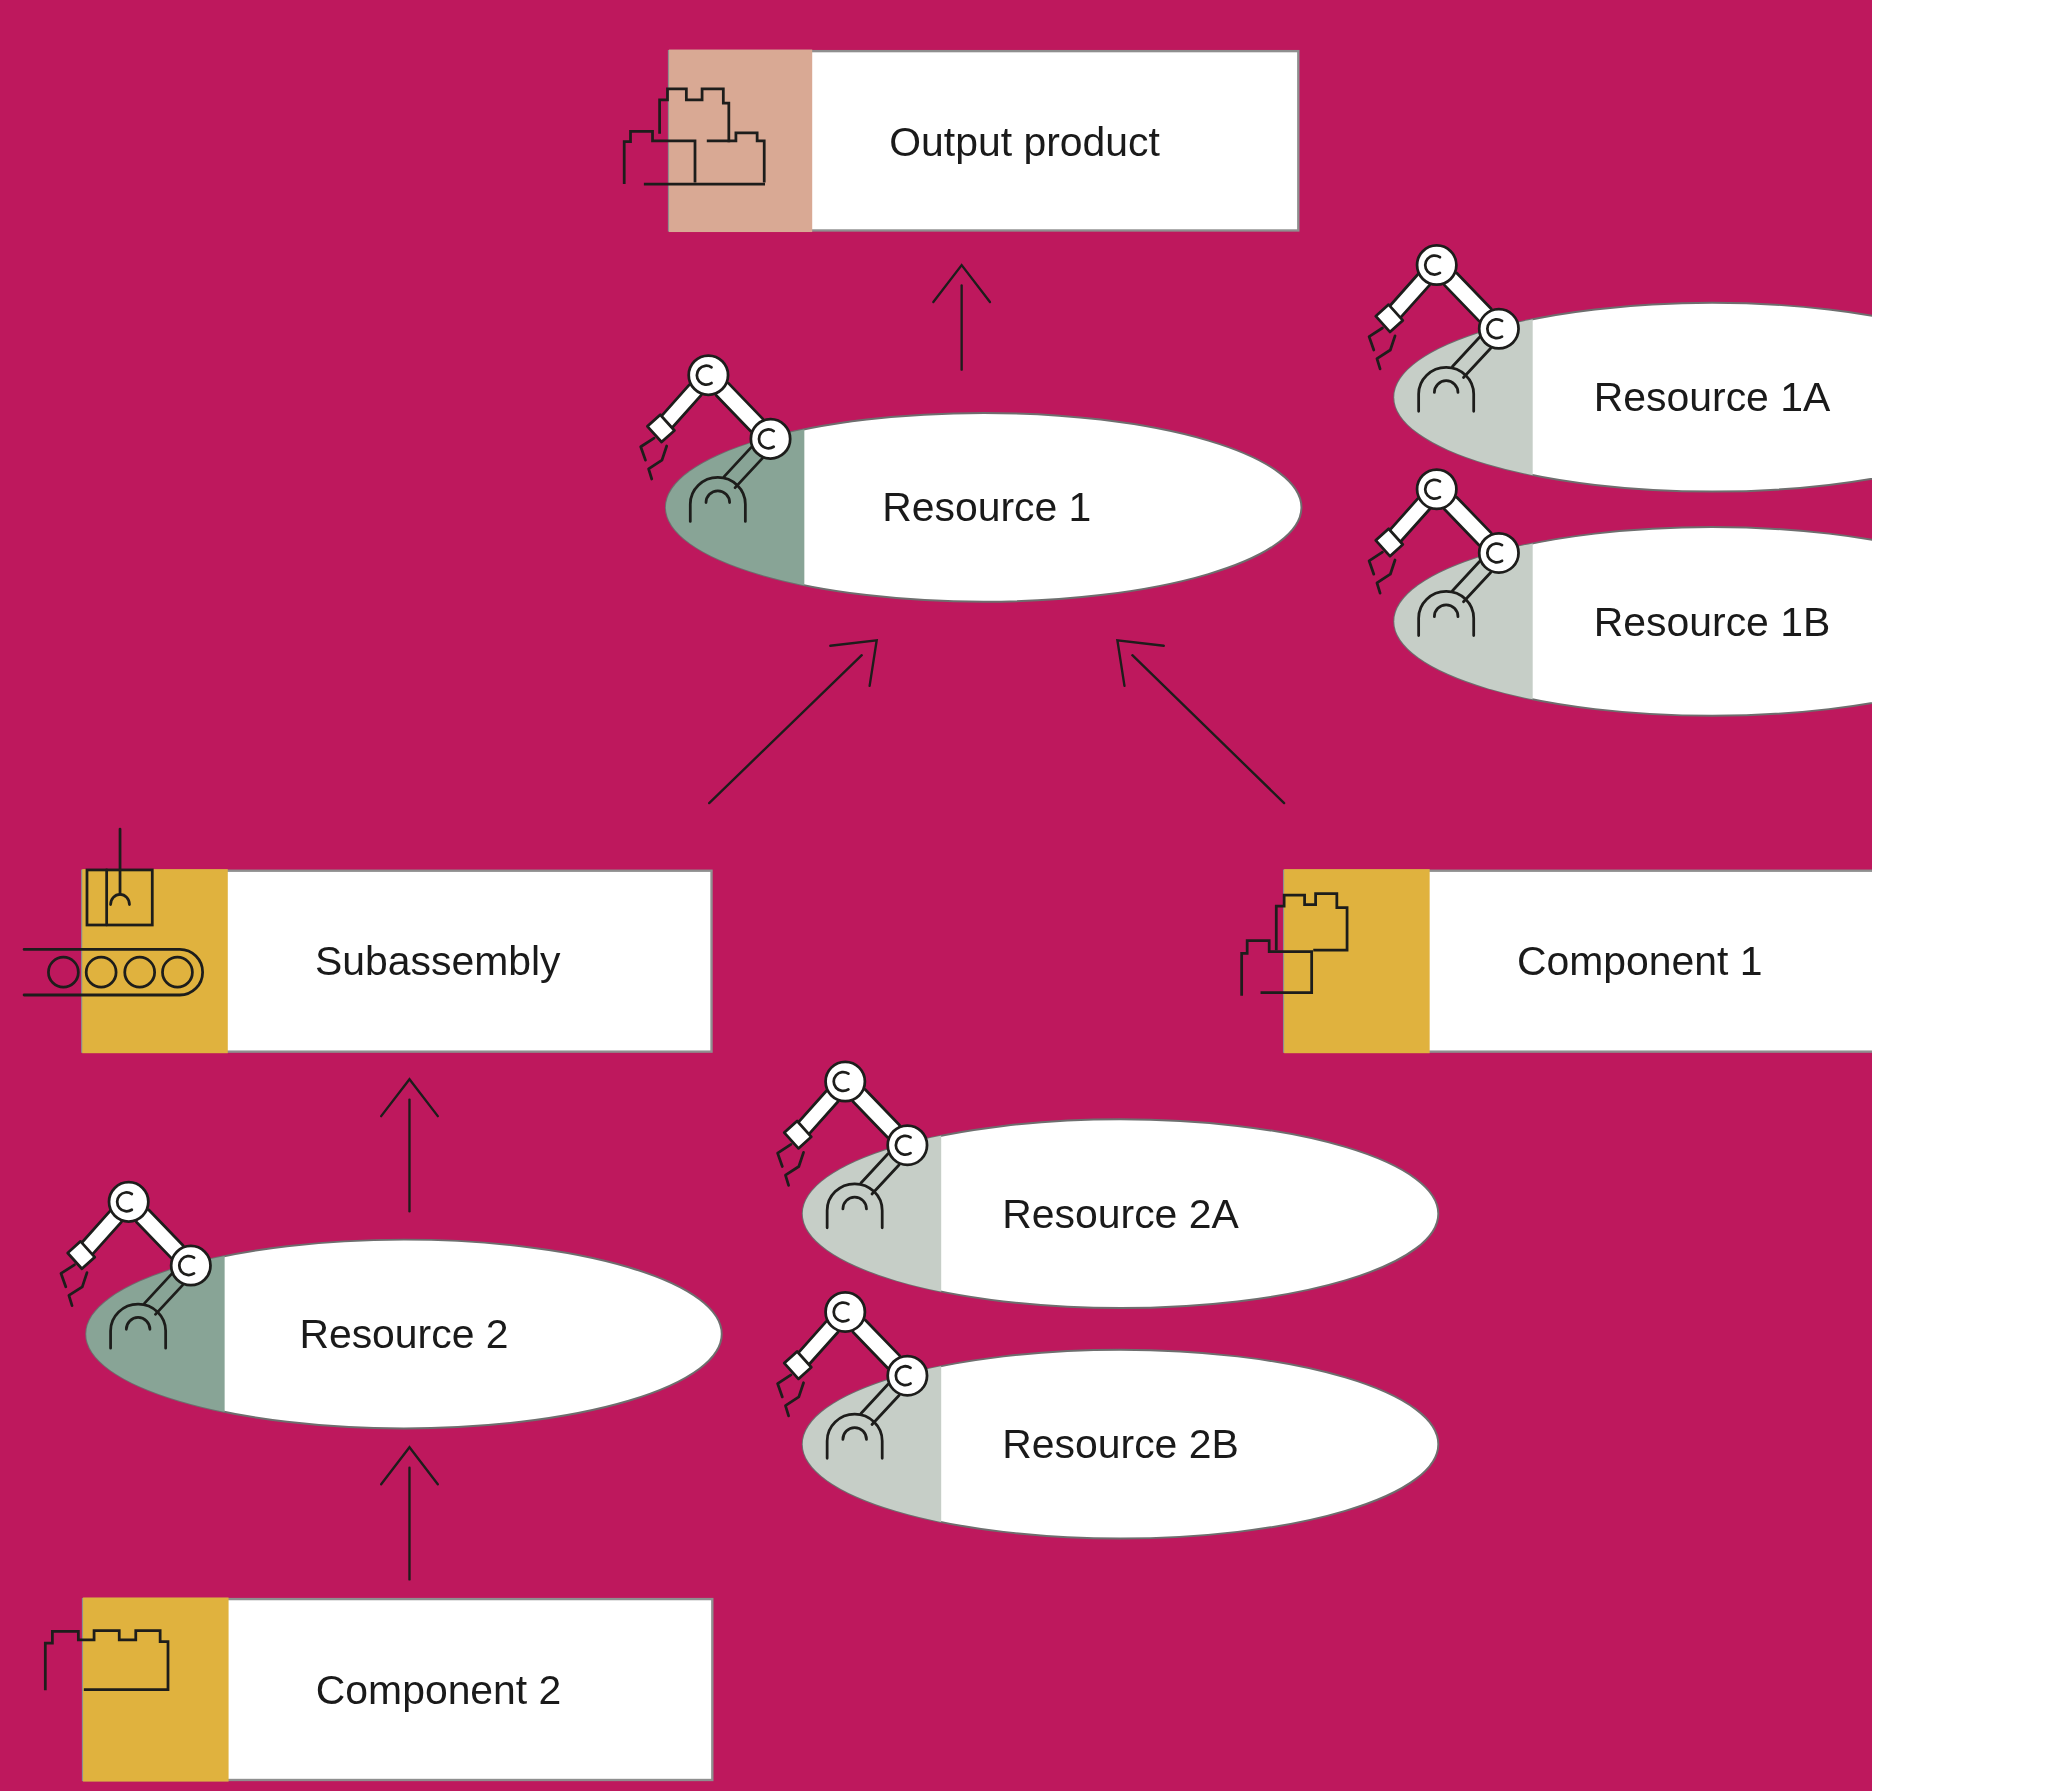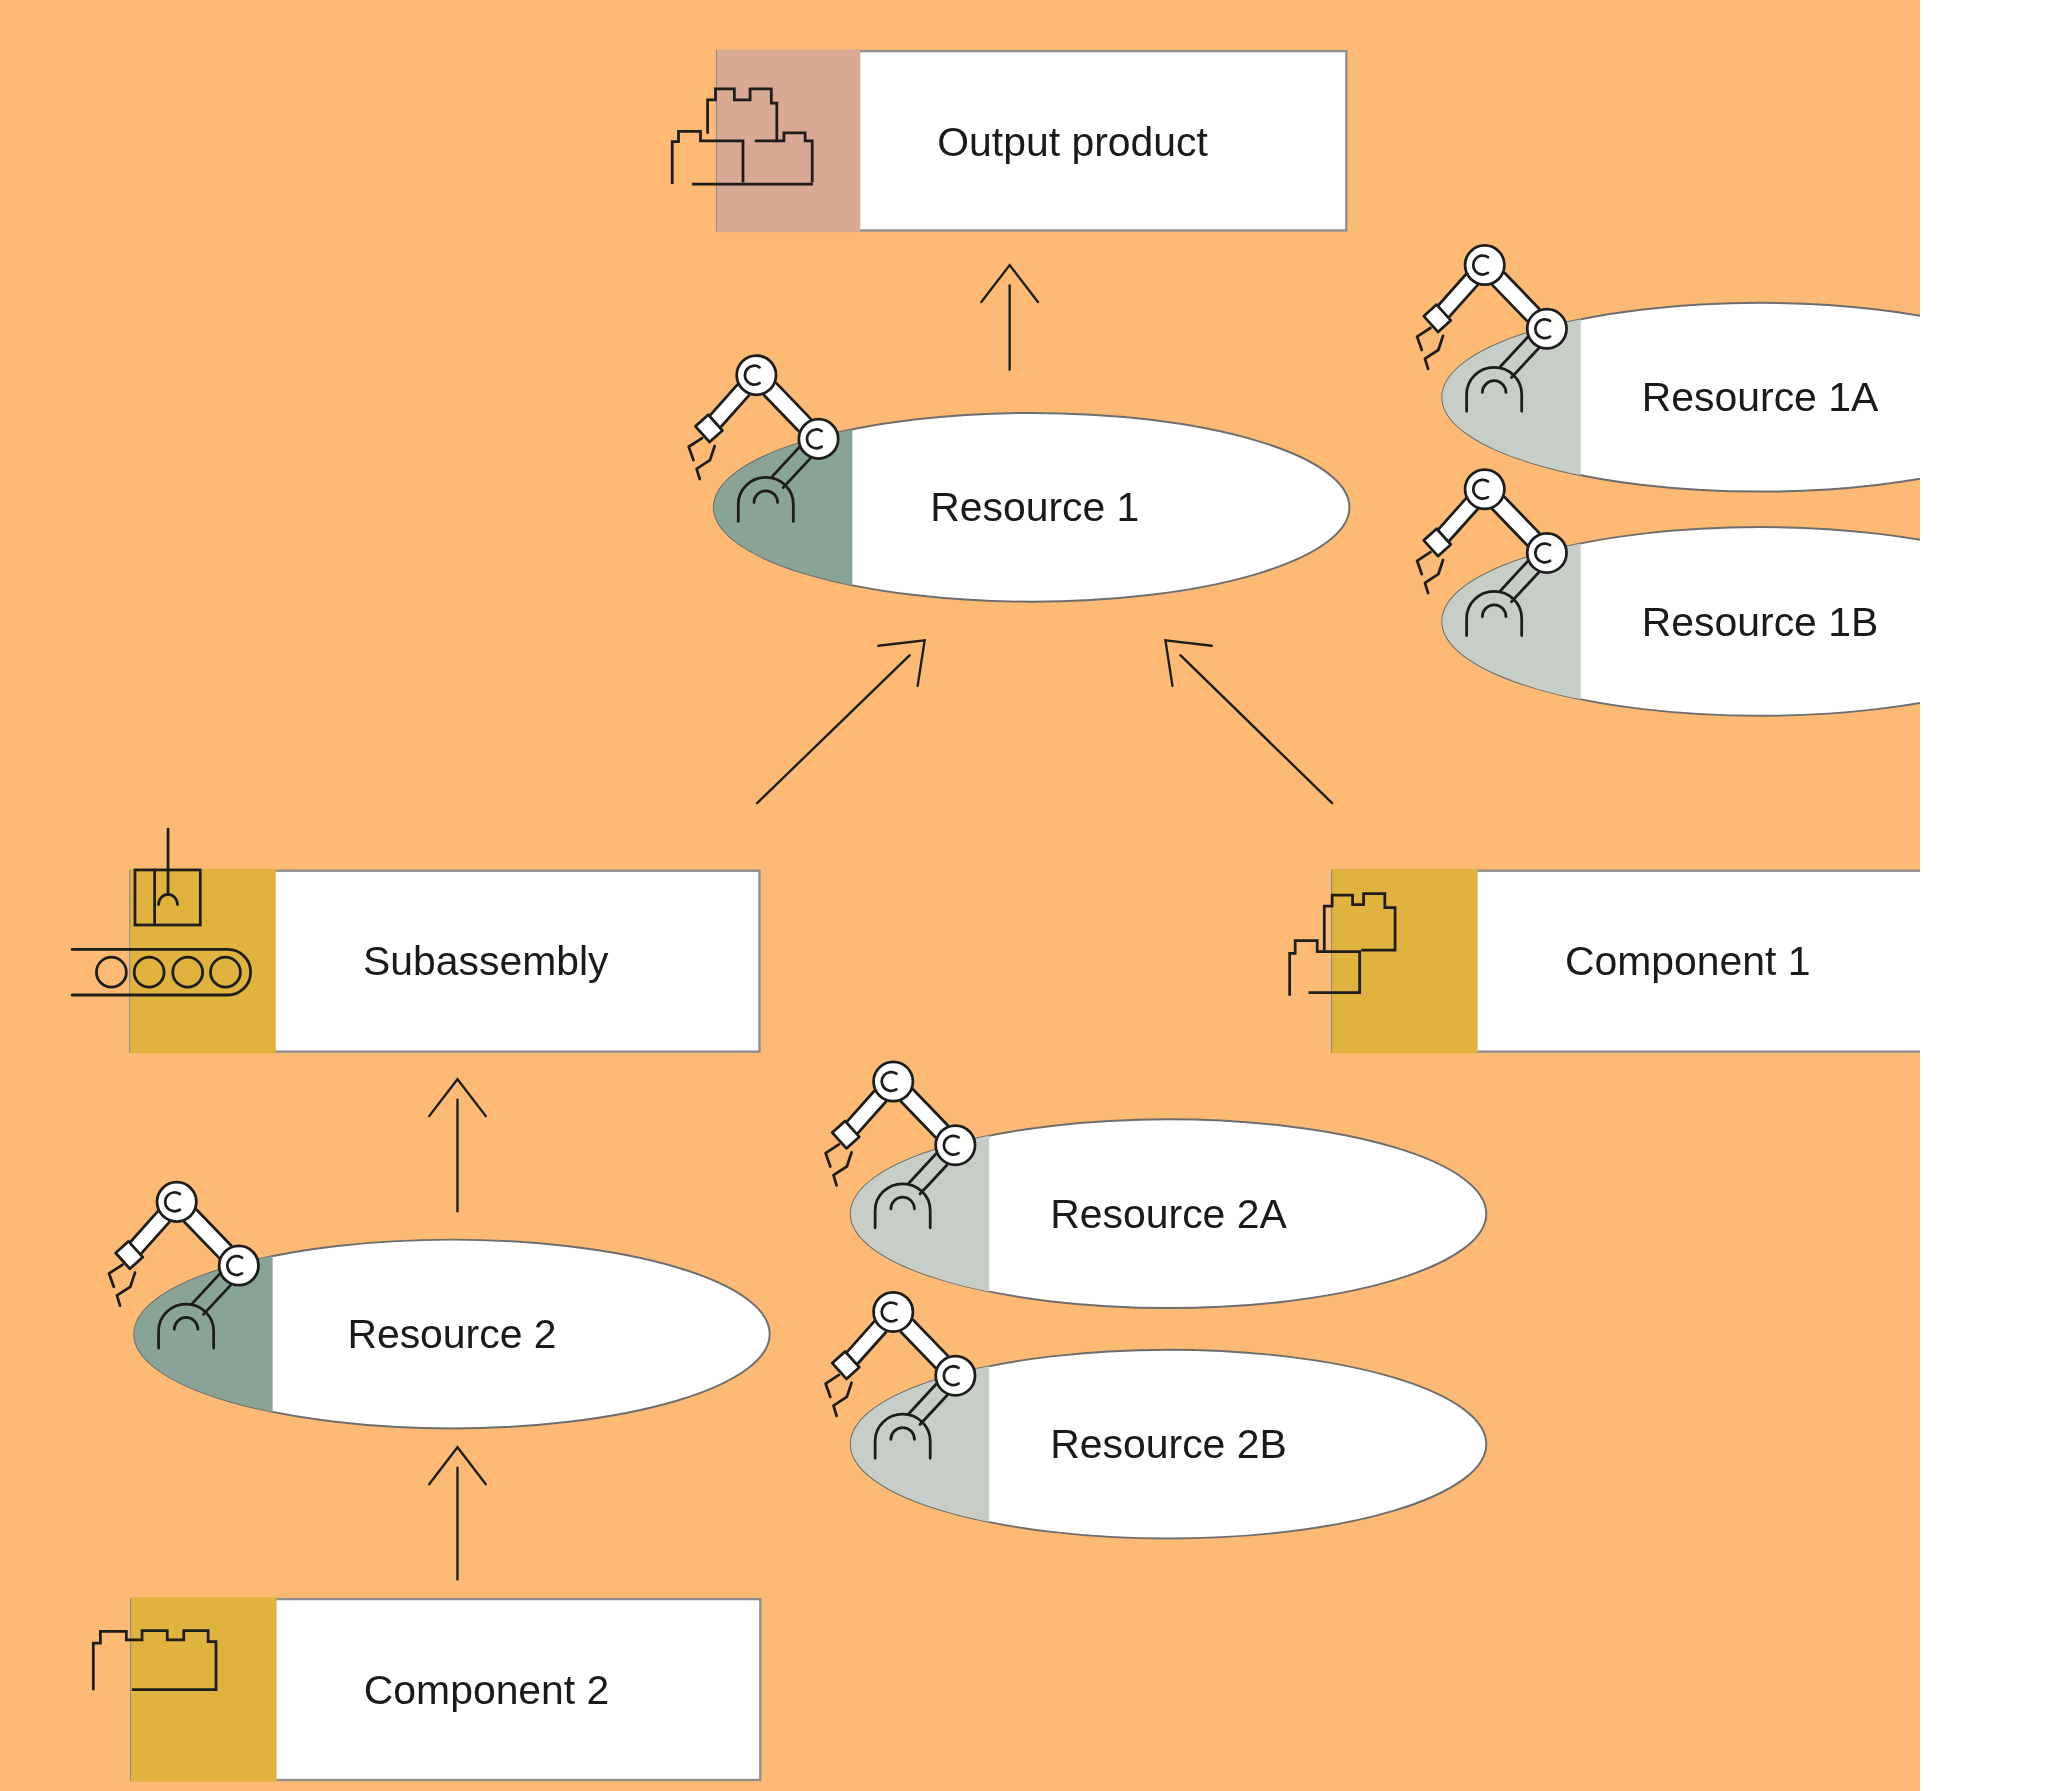--- a/index.html
+++ b/index.html
@@ -1,16 +1,16 @@
 <!DOCTYPE html>
 <html style="font-size:12.6px"><head>
 <meta charset="utf-8">
 <style>
   html,body{margin:0;padding:0;background:#ffffff;}
-  #canvas{position:relative;width:1872px;height:1791px;background:#fdba74;overflow:hidden;padding-left:48px;}
+  #canvas{position:relative;width:1872px;height:1791px;background:#be185d;overflow:hidden;}
   svg{display:block;}
   text{font-family:"Liberation Sans", sans-serif;font-size:52px;fill:#1a1a1a;}
 </style>
 </head>
 <body>
 
 <div id="canvas">
 <svg width="2046" height="1791" viewBox="0 0 2600 2277" xmlns="http://www.w3.org/2000/svg">
 
   <defs>

